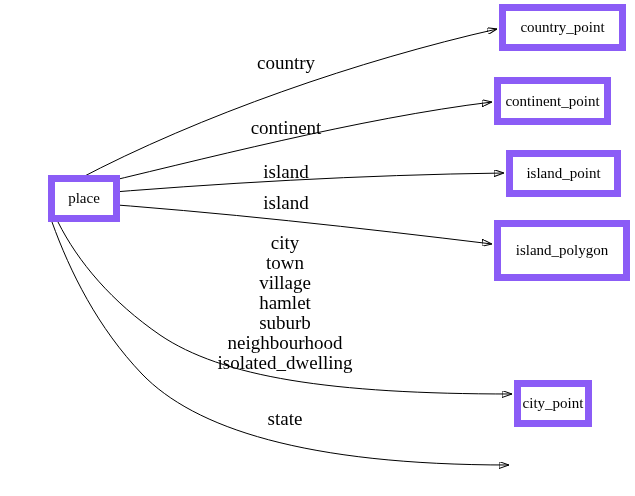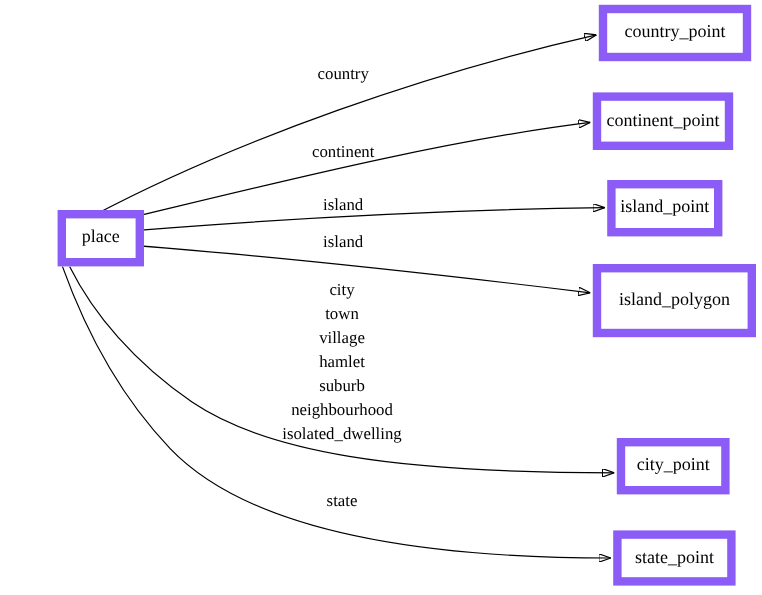--- a/index.html
+++ b/index.html
@@ -28,21 +28,21 @@
     border: 7px solid #8b5cf6;
     background: #ffffff;
     display: flex;
     align-items: center;
     justify-content: center;
     font-size: 15px;
     line-height: 1;
   }
   .elabel {
     position: absolute;
-    font-size: 14px;
+    font-size: 19px;
     line-height: 20px;
     text-align: center;
     white-space: pre-line;
   }
 </style>
 </head>
 <body>
 
 <div class="canvas">
 
@@ -59,27 +59,26 @@
     <path d="M58,222 C78,262 112,302 160,335 C222,377 330,394 512,394" marker-end="url(#arrow)"></path>
     <path d="M52,222 C70,272 98,328 142,374 C194,428 305,465 509,465" marker-end="url(#arrow)"></path>
   </svg>
 
   <div class="node" style="left:5px; top:175px; width:72px; height:47px;margin-left:43px;">place</div>
 
   <div class="node" style="left:499px; top:4px; width:127px; height:47px;">country_point</div>
 
   <div class="node" style="left:494px; top:77px; width:117px; height:48px;">continent_point</div>
 
-  <div class="node" style="left:506px; top:150px; width:96px; height:47px;">island_point</div>
+  <div class="node" style="left:506px; top:150px; width:115px; height:47px;">island_point</div>
 
   <div class="node" style="left:494px; top:220px; width:136px; height:61px;">island_polygon</div>
 
-  <div class="node" style="left:514px; top:365px; width:94px; height:47px;">city_point</div>
+  <div class="node" style="left:514px; top:380px; width:78px; height:47px;">city_point</div>
 
-  <div class="node" style="left:511px; top:442px; width:102px; height:46px;">state_point</div>
 
   <div class="elabel" style="left:246px; top:53px; width:80px;">country</div>
 
   <div class="elabel" style="left:236px; top:118px; width:100px;">continent</div>
 
   <div class="elabel" style="left:251px; top:162px; width:70px;">island</div>
 
   <div class="elabel" style="left:251px; top:193px; width:70px;">island</div>
 
   <div class="elabel" style="left:250px; top:409px; width:70px;">state</div>

